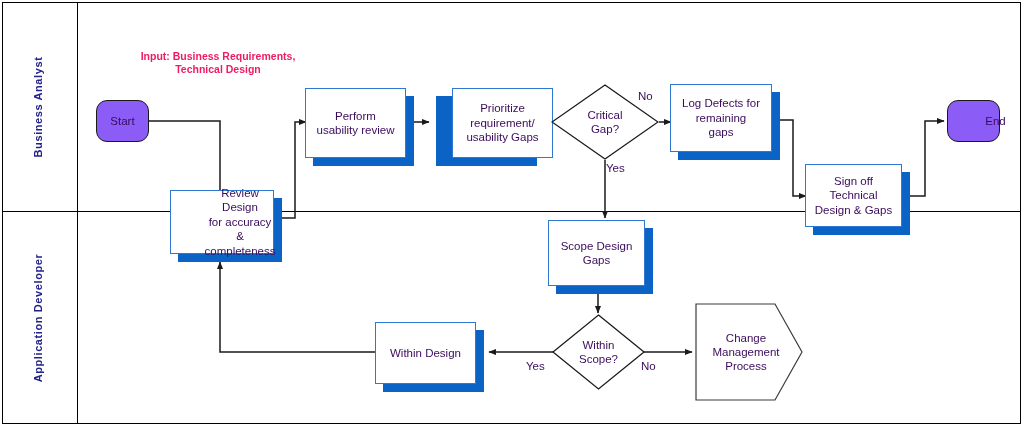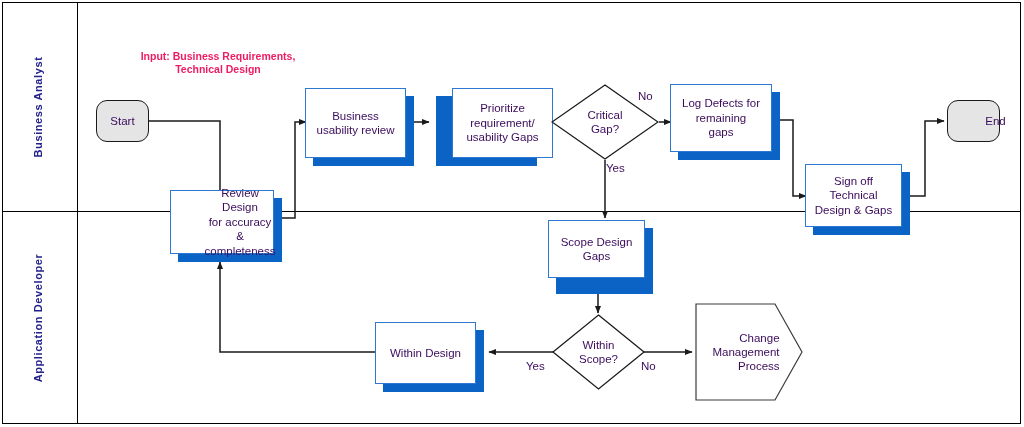--- a/index.html
+++ b/index.html
@@ -81,21 +81,21 @@
   .pshadow{
     position:absolute;
     background:#0B63C5;
     z-index:4;
   }
 
   
   .term{
     position:absolute;
     box-sizing:border-box;
-    background:#e5e5e5;
+    background:#8b5cf6;
     border:1.4px solid #1a1a1a;
     border-radius:11px;
     color:#3A0B5B;
     font-size:11.5px;
     display:flex; align-items:center; justify-content:center;
     z-index:6;
   }
 
   
   .diamond{
@@ -112,21 +112,21 @@
     line-height:14px;
     white-space:pre-line;
     pointer-events:none;
   }
 
   
   .penta{ position:absolute; z-index:6; }
   .penta .ptext{
     position:absolute; left:0; top:0; width:100%; height:100%;
     display:flex; align-items:center; justify-content:center;
-    text-align:right;
+    text-align:center;
     color:#3A0B5B;
     font-size:11.5px;
     line-height:14px;
     white-space:pre-line;
     padding-right:18px;
     box-sizing:border-box;
     pointer-events:none;
     padding-left:12px;
   }
 
@@ -210,21 +210,21 @@
 
   <div class="pshadow" style="left: 178px; top: 198px; width: 104px; height: 64px; background: rgb(11, 99, 197);"></div>
   <div class="pbox" style="left: 170px; top: 190px; width: 104px; height: 64px; border-color: rgb(46, 120, 210); color: rgb(58, 11, 91); padding-left: 36px;">
     <span class="lbl">Review Design
 for accuracy &amp;
 completeness</span>
   </div>
 
   <div class="pshadow" style="left: 313px; top: 96px; width: 101px; height: 70px; background: rgb(11, 99, 197);"></div>
   <div class="pbox" style="left: 305px; top: 88px; width: 101px; height: 70px; border-color: rgb(46, 120, 210); color: rgb(58, 11, 91);">
-    <span class="lbl">Business
+    <span class="lbl">Perform
 usability review</span>
   </div>
 
   <div class="pshadow" style="left: 436px; top: 96px; width: 101px; height: 70px; background: rgb(11, 99, 197);"></div>
   <div class="pbox" style="left: 428px; top: 88px; width: 101px; height: 70px; border-color: rgb(46, 120, 210); color: rgb(58, 11, 91); margin-left: 24px;">
     <span class="lbl">Prioritize
 requirement/
 usability Gaps</span>
   </div>
 
@@ -244,21 +244,21 @@
   </div>
 
   <div class="pshadow" style="left: 813px; top: 172px; width: 97px; height: 63px; background: rgb(11, 99, 197);"></div>
   <div class="pbox" style="left: 805px; top: 164px; width: 97px; height: 63px; border-color: rgb(46, 120, 210); color: rgb(58, 11, 91);">
     <span class="lbl">Sign off
 Technical
 Design &amp; Gaps</span>
   </div>
 
   <div class="pshadow" style="left: 556px; top: 228px; width: 97px; height: 66px; background: rgb(11, 99, 197);"></div>
-  <div class="pbox" style="left: 548px; top: 220px; width: 97px; height: 58px; border-color: rgb(46, 120, 210); color: rgb(58, 11, 91);">
+  <div class="pbox" style="left: 548px; top: 220px; width: 97px; height: 66px; border-color: rgb(46, 120, 210); color: rgb(58, 11, 91);">
     <span class="lbl">Scope Design
 Gaps</span>
   </div>
 
   <div class="diamond" style="left:552px; top:314px; width:93px; height:76px;">
     <svg width="93" height="76" viewBox="0 0 93 76" xmlns="http://www.w3.org/2000/svg">
       <polygon points="46.5,1 92,38 46.5,75 1,38" fill="#ffffff" stroke="#1a1a1a" stroke-width="1.3"></polygon>
     </svg>
     <div class="dtext" style="color: rgb(58, 11, 91);">Within
 Scope?</div>

